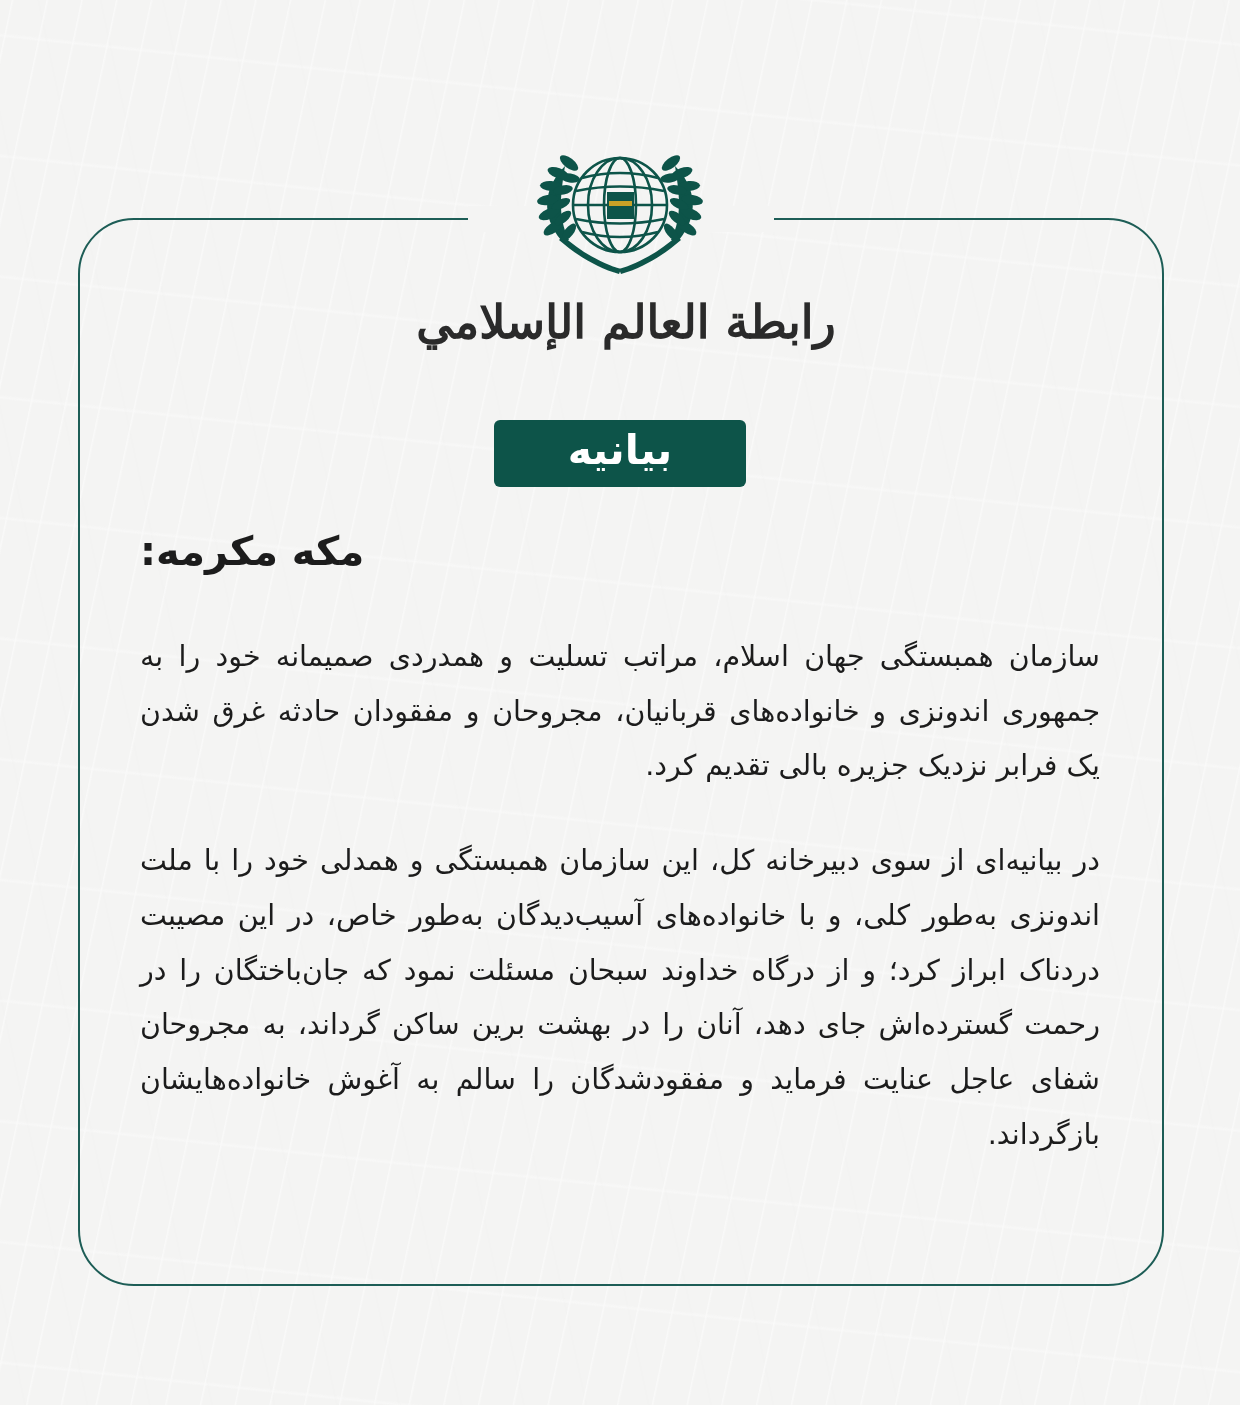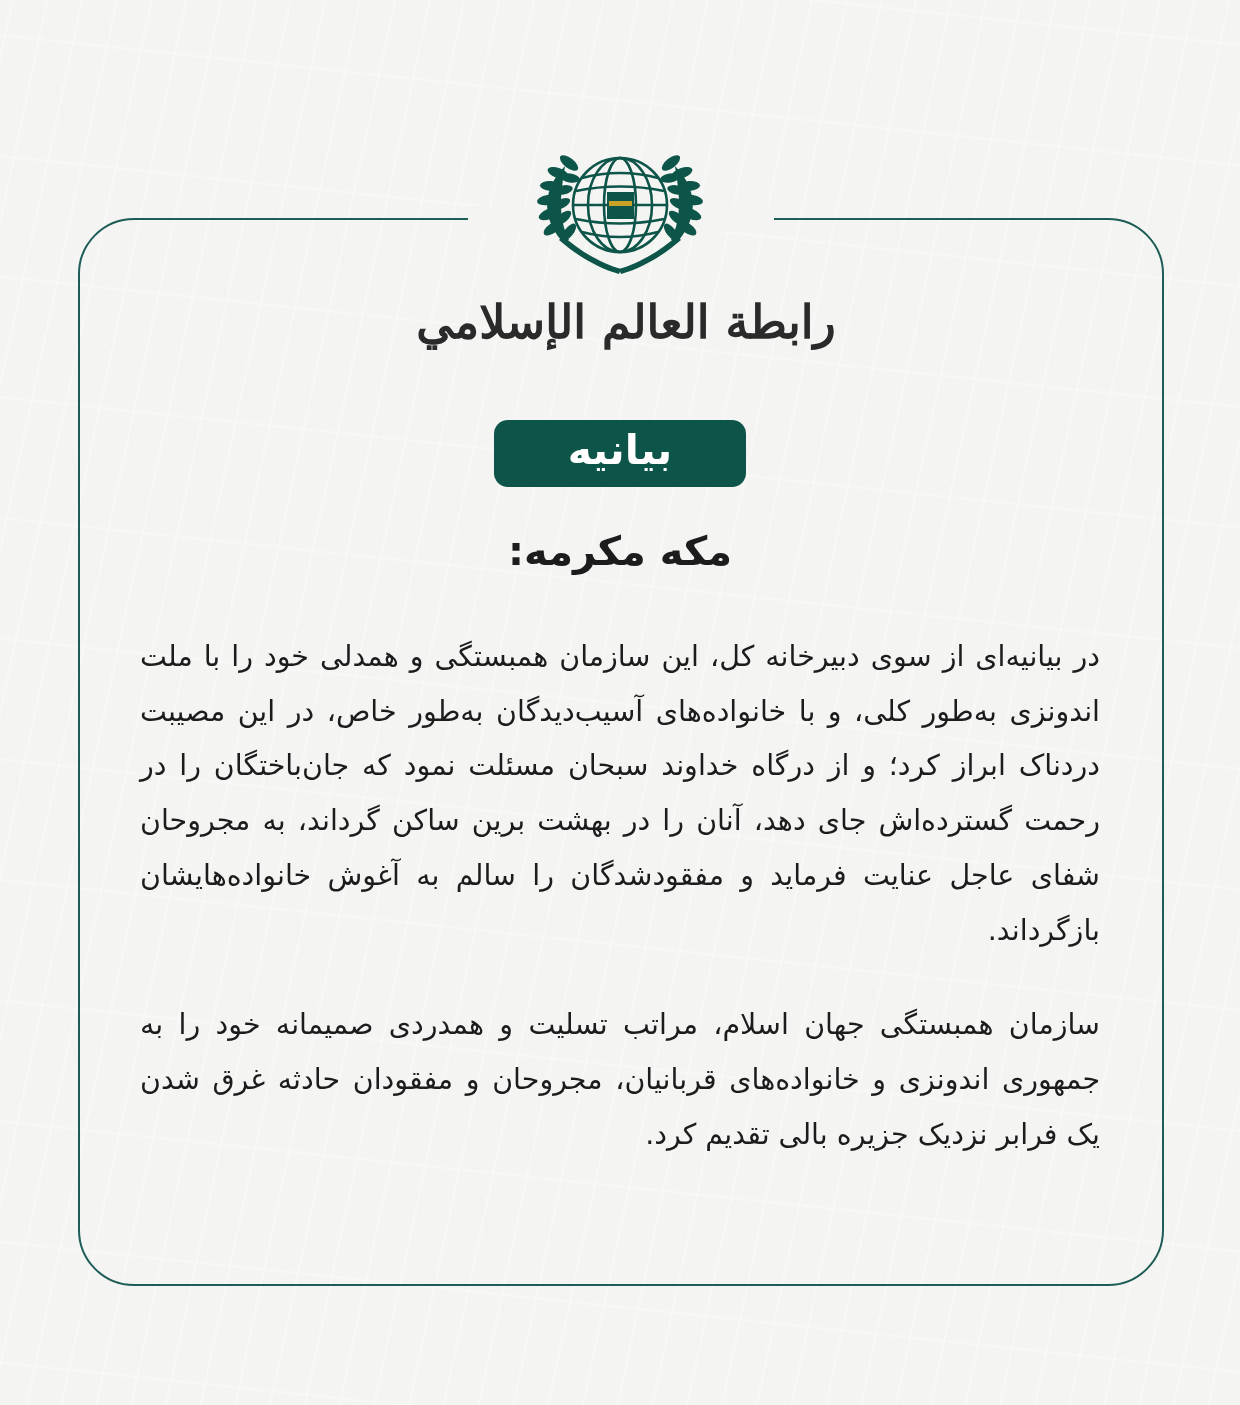--- a/index.html
+++ b/index.html
@@ -105,40 +105,40 @@
     position: absolute;
     left: 0; right: 0;
     top: 420px;
     text-align: center;
   }
   .badge {
     display: inline-block;
     background: #0d5449;
     color: #ffffff;
     padding: 9px 74px 15px 74px;
-    border-radius: 14px;
+    border-radius: 6px;
     font-size: 41px;
     font-weight: 700;
     line-height: 1.05;
     direction: rtl;
     font-family: "DejaVu Sans", "Liberation Sans", sans-serif;
   }
 
   
   .content {
     position: absolute;
     left: 140px;
     top: 528px;
     width: 960px;
     direction: rtl;
     text-align: justify;
     color: #1c1c1c;
   }
   .dateline {
-    text-align: center;
+    text-align: left;
     font-size: 40px;
     font-weight: 700;
     letter-spacing: 0px;
     margin: 0 0 56px 0;
     direction: rtl;
   }
   .para {
     font-size: 28.5px;
     line-height: 1.92;
     margin: 0 0 40px 0;
@@ -220,15 +220,15 @@
 <div class="wordmark">
   <div class="wordmark-ar">رابطة العالم الإسلامي</div>
 </div>
 
 <div class="badge-wrap">
   <span class="badge">بیانیه</span>
 </div>
 
 <div class="content">
   <p class="dateline">مکه مکرمه:</p>
+  <p class="para">سازمان همبستگی جهان اسلام، مراتب تسلیت و همدردی صمیمانه خود را به جمهوری اندونزی و خانواده‌های قربانیان، مجروحان و مفقودان حادثه غرق شدن یک فرابر نزدیک جزیره بالی تقدیم کرد.</p>
   <p class="para">در بیانیه‌ای از سوی دبیرخانه کل، این سازمان همبستگی و همدلی خود را با ملت اندونزی به‌طور کلی، و با خانواده‌های آسیب‌دیدگان به‌طور خاص، در این مصیبت دردناک ابراز کرد؛ و از درگاه خداوند سبحان مسئلت نمود که جان‌باختگان را در رحمت گسترده‌اش جای دهد، آنان را در بهشت برین ساکن گرداند، به مجروحان شفای عاجل عنایت فرماید و مفقودشدگان را سالم به آغوش خانواده‌هایشان بازگرداند.</p>
-  <p class="para">سازمان همبستگی جهان اسلام، مراتب تسلیت و همدردی صمیمانه خود را به جمهوری اندونزی و خانواده‌های قربانیان، مجروحان و مفقودان حادثه غرق شدن یک فرابر نزدیک جزیره بالی تقدیم کرد.</p>
 </div>
 
 </body></html>

